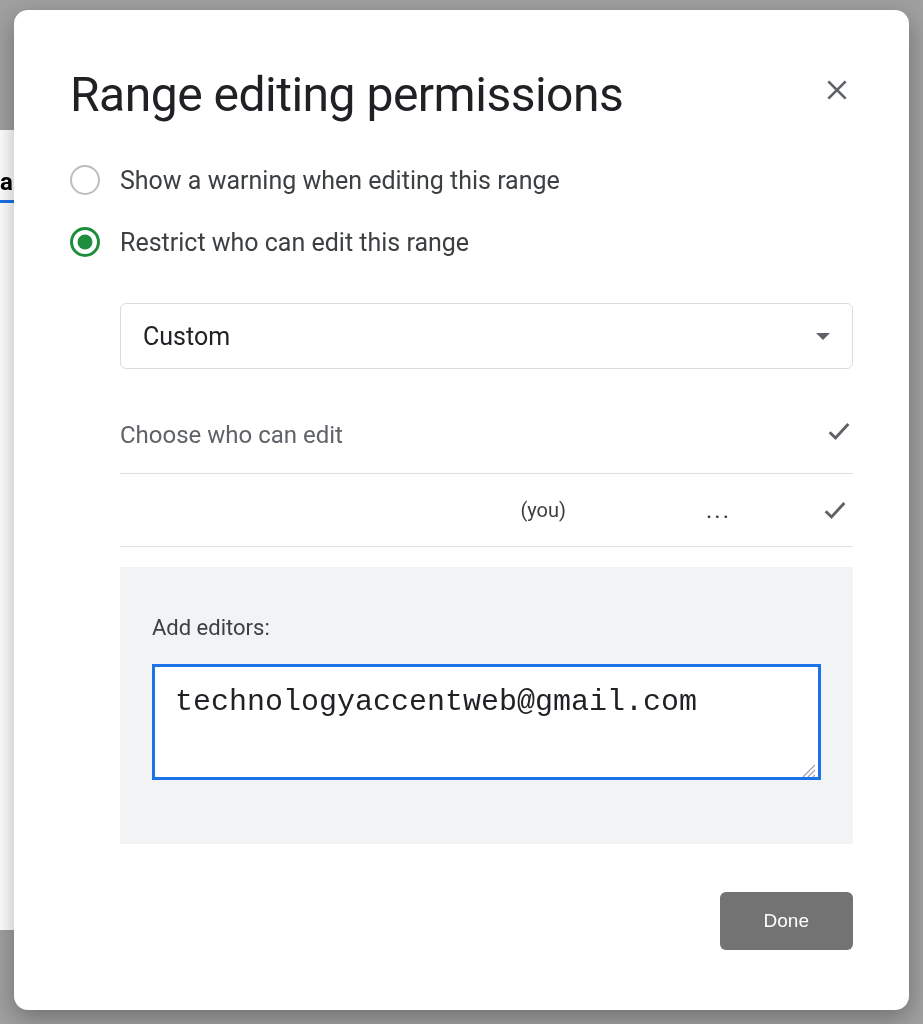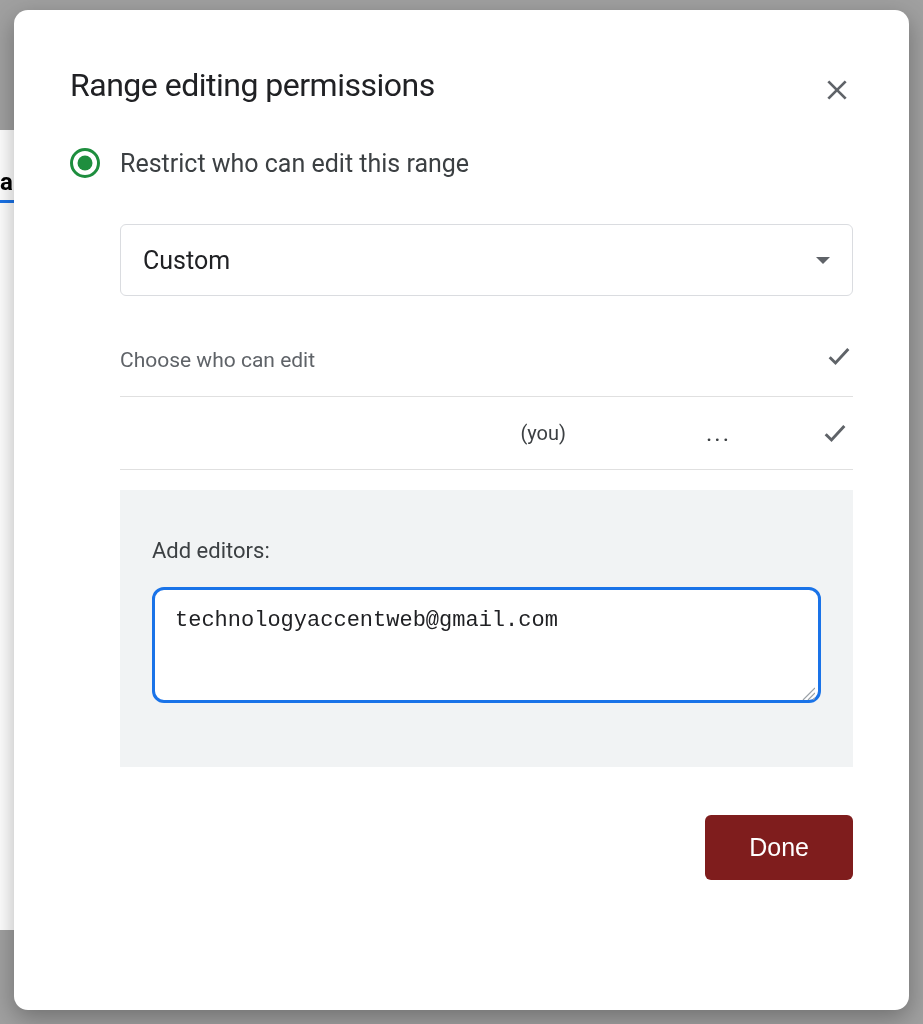--- a/index.html
+++ b/index.html
@@ -53,21 +53,21 @@
       display: flex;
       flex-direction: column;
     }
     .dialog-header {
       display: flex;
       justify-content: space-between;
       align-items: flex-start;
       margin-bottom: 42px;
     }
     .dialog-title {
-      font-size: 32px;
+      font-size: 48px;
       font-weight: 400;
       color: #202124;
       letter-spacing: -0.5px;
     }
     .close-btn {
       width: 32px;
       height: 32px;
       display: flex;
       align-items: center;
       justify-content: center;
@@ -139,21 +139,21 @@
       margin-top: 44px;
     }
     .section-header {
       display: flex;
       align-items: center;
       justify-content: space-between;
       padding-bottom: 24px;
       border-bottom: 1px solid #e0e0e0;
     }
     .section-header-text {
-      font-size: 21px;
+      font-size: 24px;
       color: #5f6368;
       margin-top: 8px;
     }
     .check-icon {
       width: 28px;
       height: 28px;
       stroke: #5f6368;
       stroke-width: 2.5;
       fill: none;
     }
@@ -184,48 +184,48 @@
     }
     .add-label {
       font-size: 22px;
       color: #3c4043;
       margin-bottom: 24px;
     }
     .add-textarea {
       width: 100%;
       height: 116px;
       border: 3px solid #1a73e8;
-      border-radius: 12px;
+      border-radius: 0;
       background: #fff;
       padding: 18px 20px;
       font-family: 'Courier New', Courier, monospace;
-      font-size: 22px;
+      font-size: 30px;
       color: #202124;
       resize: none;
       outline: none;
       position: relative;
     }
     .add-textarea-wrap { position: relative; }
     .resize-handle {
       position: absolute;
       right: 6px;
       bottom: 8px;
       width: 14px;
       height: 14px;
     }
     .resize-handle svg { stroke: #9aa0a6; stroke-width: 1.2; }
     .footer {
       display: flex;
       justify-content: flex-end;
       margin-top: 48px;
     }
     .done-btn {
-      background: #7f1d1d;
+      background: #737373;
       color: #fff;
-      font-size: 25px;
+      font-size: 19px;
       font-weight: 500;
       border: none;
       border-radius: 6px;
       padding: 18px 44px;
       cursor: pointer;
     }
   </style>
 </head>
 <body>
 
@@ -239,20 +239,24 @@
   <div class="dialog-header">
     <div class="dialog-title">Range editing permissions</div>
     <div class="close-btn">
       <svg viewBox="0 0 24 24">
           <line x1="4" y1="4" x2="20" y2="20"></line>
           <line x1="20" y1="4" x2="4" y2="20"></line>
         </svg>
     </div>
   </div>
 
+  <div class="radio-row">
+    <div class="radio radio-unchecked"></div>
+    <div class="radio-label">Show a warning when editing this range</div>
+  </div>
 
   <div class="radio-row">
     <div class="radio radio-checked"></div>
     <div class="radio-label">Restrict who can edit this range</div>
   </div>
 
   <div class="dropdown">
     <span class="dropdown-label">Custom</span>
     <span class="dropdown-caret"></span>
   </div>

